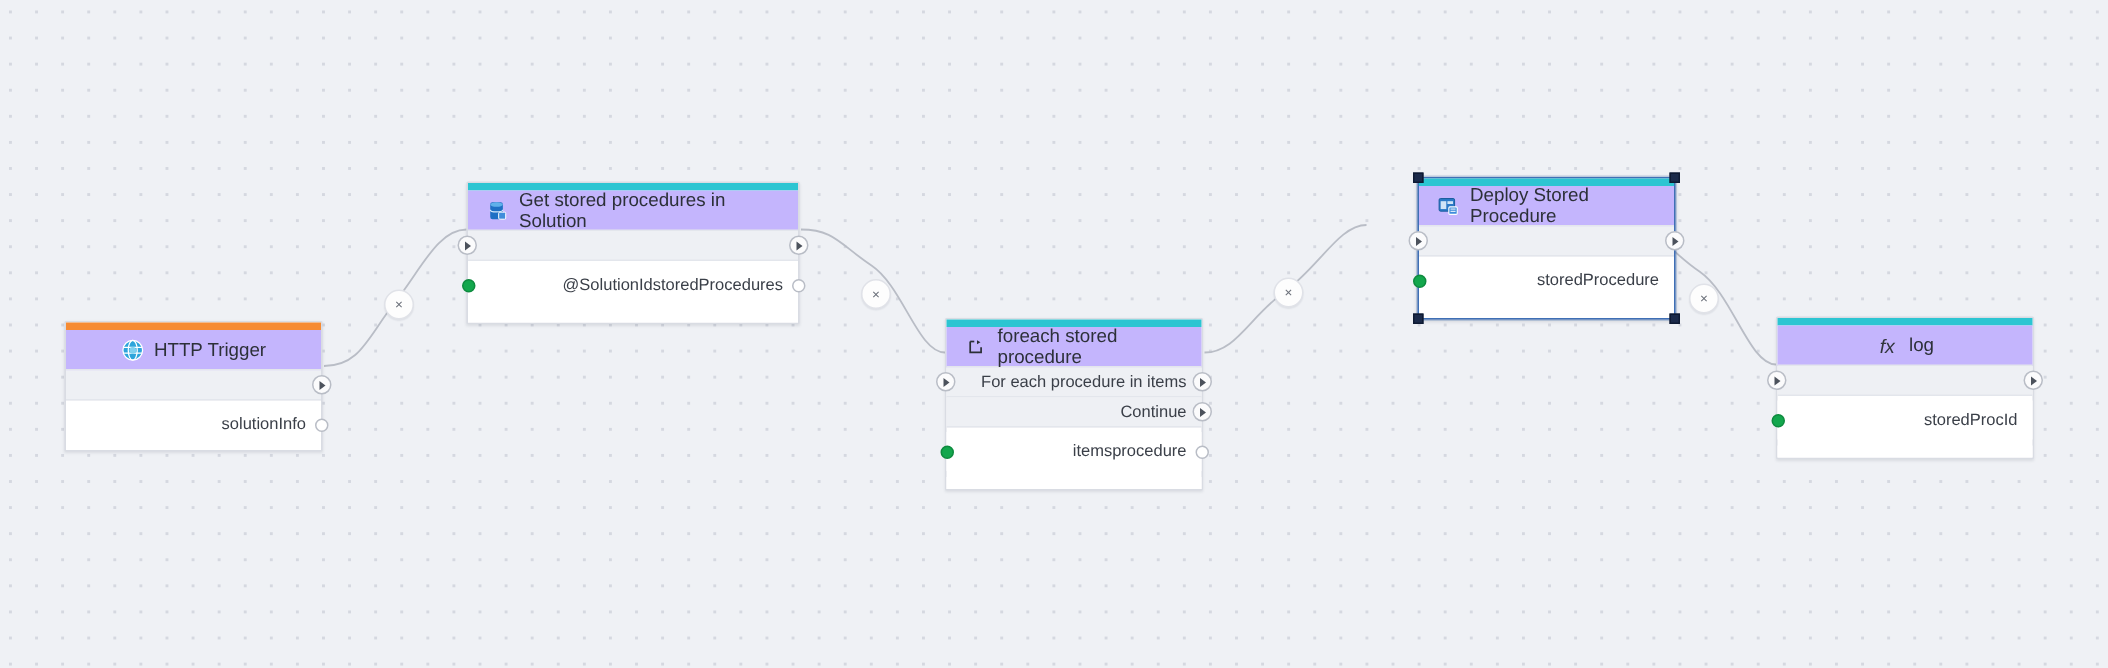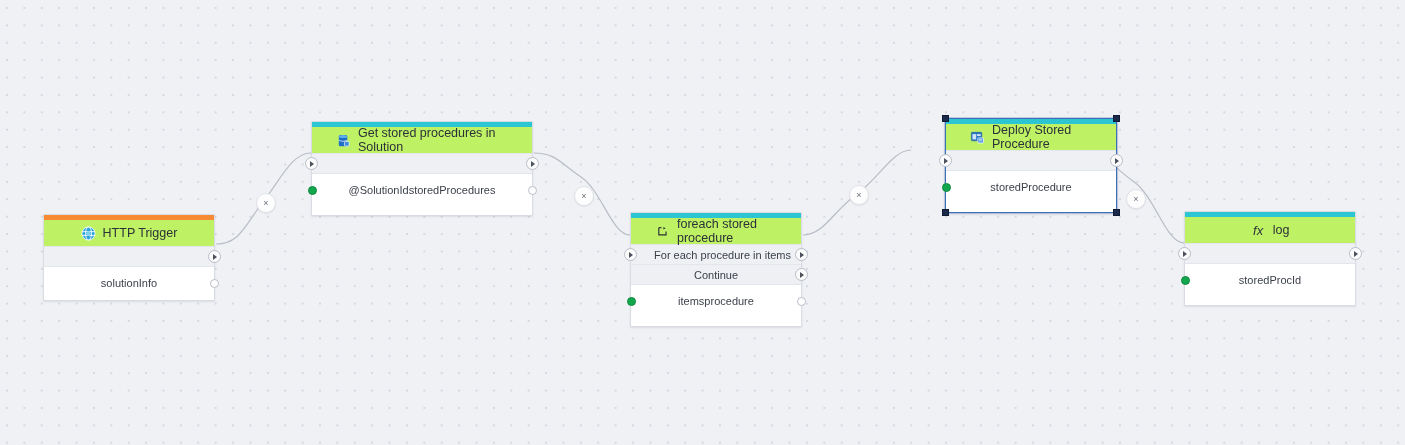--- a/index.html
+++ b/index.html
@@ -38,23 +38,23 @@
     width: 100%;
   }
   .node-header {
     height: 26px;
     display: flex;
     align-items: center;
     justify-content: center;
     gap: 7px;
     font-size: 12.5px;
     color: #2c3038;
-    background: #bef264;
+    background: #c4b5fd;
     border-bottom: 1px solid #e3e6ec;
-    padding: 0 24px;
+    padding: 0 12px;
   }
   .node-icon {
     width: 15px; height: 15px;
     display: inline-flex;
     align-items: center;
     justify-content: center;
     flex: 0 0 auto;
   }
   .flow-row {
     position: relative;
@@ -62,28 +62,28 @@
     background: #eef0f4;
     border-bottom: 1px solid #e3e6ec;
     display: flex;
     align-items: center;
     justify-content: flex-end;
     padding: 0 10px;
     font-size: 11px;
     color: #3a3f48;
   }
   .flow-row.blank { justify-content: flex-end; }
-  .flow-row.centered { justify-content: center; }
+  .flow-row.centered { justify-content: flex-end; }
   .data-row {
     position: relative;
     height: 26px;
     background: #ffffff;
     display: flex;
     align-items: center;
-    justify-content: center;
+    justify-content: flex-end;
     padding: 0 10px;
     font-size: 11px;
     color: #3a3f48;
   }
   .data-rows-wrap { padding: 3px 0 4px; }
   .data-in, .data-out { white-space: nowrap; }
   .spacer-bottom { height: 8px; background: #fff; }
 
   
   .port {

